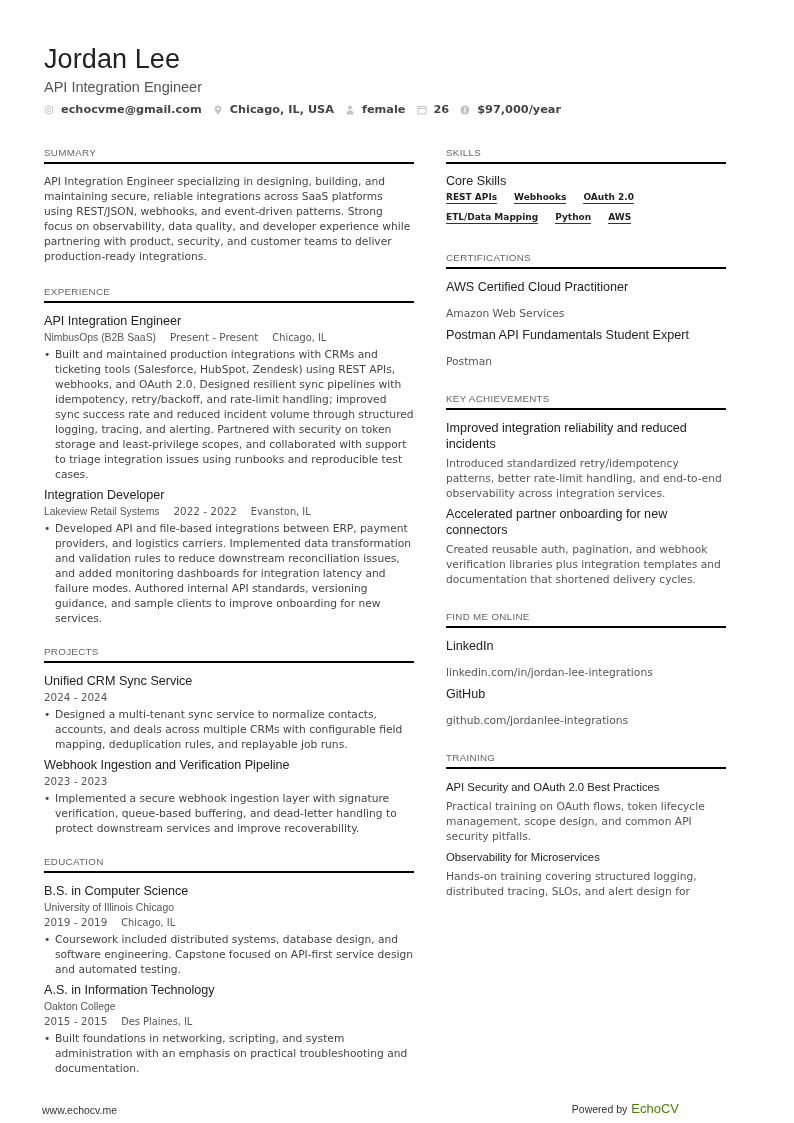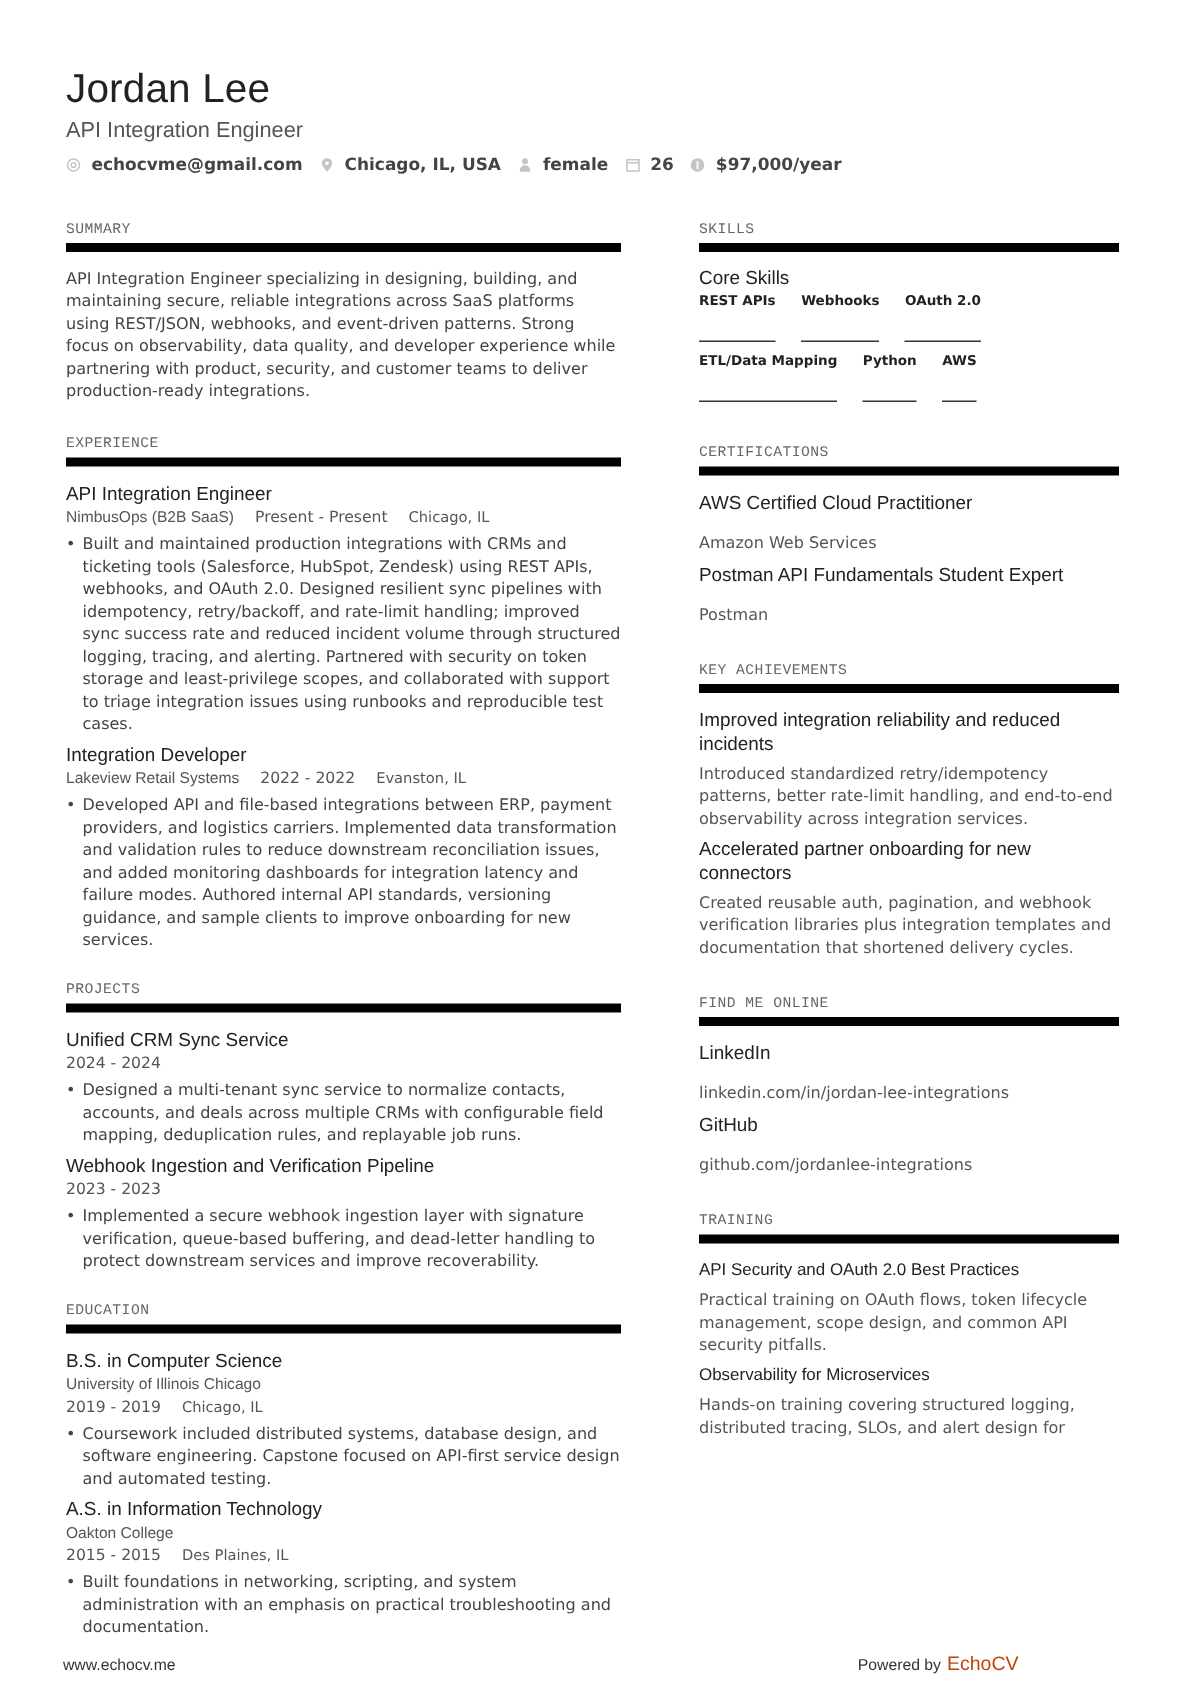--- a/index.html
+++ b/index.html
@@ -9,47 +9,47 @@
 
   .header { position: absolute; left: 44px; top: 43px; width: 720px; }
   .name { font-family: "Liberation Sans", sans-serif; font-size: 27px; color: #222; font-weight: normal; letter-spacing: 0.1px; line-height: 32px; }
   .title { font-family: "Liberation Sans", sans-serif; font-size: 14.5px; color: #555; margin-top: 2px; line-height: 20px; }
   .contacts { display: flex; align-items: center; margin-top: 6px; font-size: 11.3px; color: #444; font-weight: bold; }
   .contact { display: flex; align-items: center; margin-right: 11px; }
   .contact .ic { width: 10px; height: 10px; margin-right: 7px; color: #bbb; display: inline-flex; align-items: center; justify-content: center; }
   .contact .ic svg { width: 10px; height: 10px; }
 
   .col-left { position: absolute; left: 44px; top: 147px; width: 370px; }
-  .col-right { position: absolute; left: 466px; top: 147px; width: 280px; }
-
-  .sec-title { font-family: Liberation Mono, monospace; font-size: 9.8px; color: #666; letter-spacing: 0.3px; text-transform: uppercase; padding-bottom: 4px; border-bottom: 6px solid #000000; margin-bottom: 10px; }
+  .col-right { position: absolute; left: 446px; top: 147px; width: 280px; }
+
+  .sec-title { font-family: Liberation Sans, sans-serif; font-size: 9.8px; color: #666; letter-spacing: 0.3px; text-transform: uppercase; padding-bottom: 4px; border-bottom: 2px solid #000000; margin-bottom: 10px; }
   .section { margin-bottom: 24px; }
 
   .body-text { font-size: 10.7px; line-height: 15px; color: #444; }
   .item-title { font-family: "Liberation Sans", sans-serif; font-size: 12.6px; color: #222; line-height: 17px; }
   .meta { font-size: 10.4px; color: #555; line-height: 15px; display: flex; align-items: baseline; }
   .meta .m1 { font-family: "Liberation Sans", sans-serif; margin-right: 14px; }
   .meta .m2 { margin-right: 14px; }
   .meta .m3 { font-size: 9.8px; }
   .bullet { display: flex; font-size: 10.7px; line-height: 15px; color: #444; margin-top: 2px; }
   .bullet .dot { width: 11px; flex-shrink: 0; }
   .entry { margin-bottom: 5px; }
 
   .skills-group { font-family: "Liberation Sans", sans-serif; font-size: 12.6px; color: #222; margin-bottom: 4px; }
   .chips { display: flex; flex-wrap: wrap; }
-  .chip { font-size: 9px; font-weight: bold; color: #222; padding-bottom: 20px; border-bottom: 1.3px solid #333; margin-right: 17px; margin-bottom: 8px; line-height: 11px; }
+  .chip { font-size: 9px; font-weight: bold; color: #222; padding-bottom: 0; border-bottom: 1.3px solid #333; margin-right: 17px; margin-bottom: 8px; line-height: 11px; }
 
   .r-title { font-family: "Liberation Sans", sans-serif; font-size: 12.6px; color: #222; line-height: 16px; margin-bottom: 4px; }
   .r-sub { font-size: 10.7px; color: #555; line-height: 15px; margin-bottom: 6px; margin-top: 11px; }
   .r-desc { font-size: 10.7px; color: #555; line-height: 15px; margin-bottom: 5px; }
   .t-title { font-family: "Liberation Sans", sans-serif; font-size: 11.3px; color: #222; line-height: 16px; margin-bottom: 4px; }
 
   .footer-left { position: absolute; left: 42px; top: 1104px; font-family: "Liberation Sans", sans-serif; font-size: 10.5px; color: #333; }
   .footer-right { position: absolute; right: 37px; top: 1101px; font-family: "Liberation Sans", sans-serif; font-size: 10.5px; color: #333; display: flex; align-items: baseline; }
-  .footer-right .brand { font-size: 13px; color: #c2410c; margin-left: 4px; }
+  .footer-right .brand { font-size: 13px; color: #4d7c0f; margin-left: 4px; }
 </style>
 </head>
 <body>
 
 <div class="page">
 
   <div class="header">
     <div class="name">Jordan Lee</div>
     <div class="title">API Integration Engineer</div>
     <div class="contacts">

